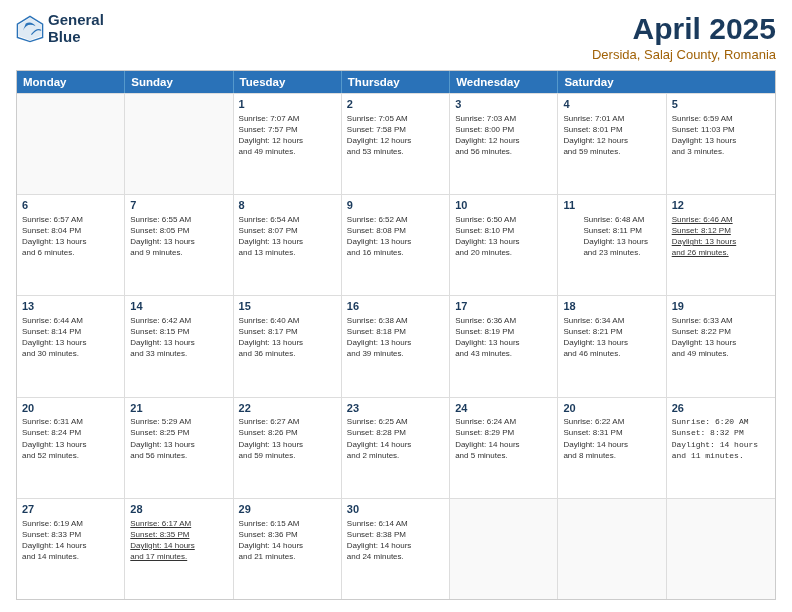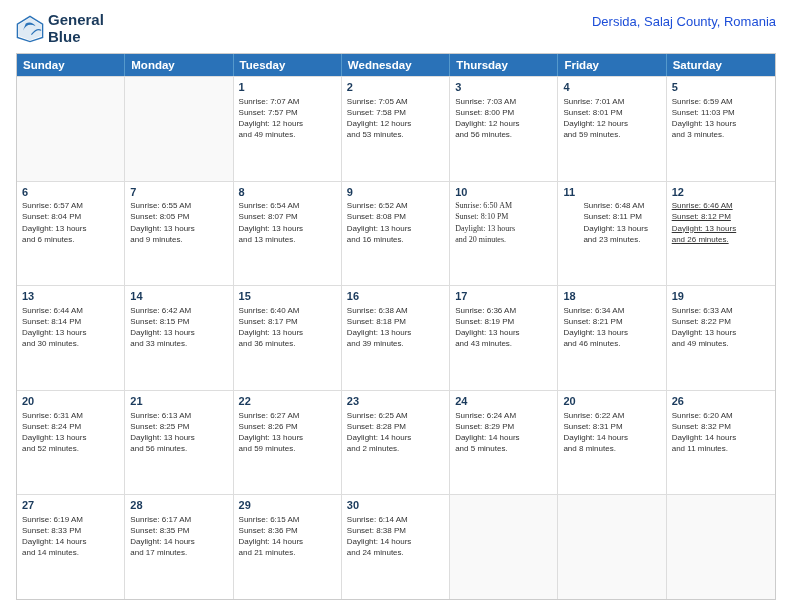--- a/index.html
+++ b/index.html
@@ -46,21 +46,21 @@
       text-align: right;
     }
     .month-title {
       font-size: 30px;
       font-weight: bold;
       color: #1a3a5c;
       line-height: 1.1;
     }
     .location {
       font-size: 13px;
-      color: #1d4ed8;
+      color: #a16207;
       margin-top: 2px;
     }
     .calendar {
       flex: 1;
       display: flex;
       flex-direction: column;
       border: 1px solid #ccc;
     }
     .cal-header {
       display: grid;
@@ -128,32 +128,32 @@
         <polygon points="20,2 38,13 38,32 20,38 2,32 2,13" fill="none" stroke="#2a72b8" stroke-width="2"></polygon>
         <path d="M10,22 Q16,10 28,16 Q22,8 14,12" fill="#2a72b8"></path>
         <path d="M22,28 Q30,18 36,22" fill="none" stroke="#2a72b8" stroke-width="1.5"></path>
       </svg>
       <div class="logo-text">
         <span>General</span>
         <span>Blue</span>
       </div>
     </div>
     <div class="title-section">
+      <div class="month-title">April 2025</div>
       <div class="location">Dersida, Salaj County, Romania</div>
     </div>
   </div>
 
   <div class="calendar">
     <div class="cal-header">
+      <div class="cal-header-cell">Monday</div>
       <div class="cal-header-cell">Sunday</div>
-      <div class="cal-header-cell">Monday</div>
       <div class="cal-header-cell">Tuesday</div>
+      <div class="cal-header-cell">Thursday</div>
       <div class="cal-header-cell">Wednesday</div>
-      <div class="cal-header-cell">Thursday</div>
-      <div class="cal-header-cell">Friday</div>
       <div class="cal-header-cell">Saturday</div>
     </div>
     <div class="cal-body" id="cal-body">
     <div class="cal-row">
           <div class="cal-cell empty"></div>
           <div class="cal-cell empty"></div>
           <div class="cal-cell">
             <span class="day-num">1</span>
             <div class="cell-text" style="white-space: pre-line;">Sunrise: 7:07 AM
 Sunset: 7:57 PM
@@ -213,21 +213,21 @@
           </div>
           <div class="cal-cell">
             <span class="day-num">9</span>
             <div class="cell-text" style="white-space: pre-line;">Sunrise: 6:52 AM
 Sunset: 8:08 PM
 Daylight: 13 hours
 and 16 minutes.</div>
           </div>
           <div class="cal-cell">
             <span class="day-num">10</span>
-            <div class="cell-text" style="white-space: pre-line; font-family: Liberation Serif, serif;">Sunrise: 6:50 AM
+            <div class="cell-text" style="white-space: pre-line;">Sunrise: 6:50 AM
 Sunset: 8:10 PM
 Daylight: 13 hours
 and 20 minutes.</div>
           </div>
           <div class="cal-cell">
             <span class="day-num">11</span>
             <div class="cell-text" style="white-space: pre-line; margin-left: 20px;">Sunrise: 6:48 AM
 Sunset: 8:11 PM
 Daylight: 13 hours
 and 23 minutes.</div>
@@ -294,21 +294,21 @@
         <div class="cal-row">
           <div class="cal-cell">
             <span class="day-num">20</span>
             <div class="cell-text" style="white-space: pre-line;">Sunrise: 6:31 AM
 Sunset: 8:24 PM
 Daylight: 13 hours
 and 52 minutes.</div>
           </div>
           <div class="cal-cell">
             <span class="day-num">21</span>
-            <div class="cell-text" style="white-space: pre-line;">Sunrise: 6:13 AM
+            <div class="cell-text" style="white-space: pre-line;">Sunrise: 5:29 AM
 Sunset: 8:25 PM
 Daylight: 13 hours
 and 56 minutes.</div>
           </div>
           <div class="cal-cell">
             <span class="day-num">22</span>
             <div class="cell-text" style="white-space: pre-line;">Sunrise: 6:27 AM
 Sunset: 8:26 PM
 Daylight: 13 hours
 and 59 minutes.</div>
@@ -329,37 +329,37 @@
           </div>
           <div class="cal-cell">
             <span class="day-num">20</span>
             <div class="cell-text" style="white-space: pre-line;">Sunrise: 6:22 AM
 Sunset: 8:31 PM
 Daylight: 14 hours
 and 8 minutes.</div>
           </div>
           <div class="cal-cell">
             <span class="day-num">26</span>
-            <div class="cell-text" style="white-space: pre-line;">Sunrise: 6:20 AM
+            <div class="cell-text" style="white-space: pre-line; font-family: Liberation Mono, monospace;">Sunrise: 6:20 AM
 Sunset: 8:32 PM
 Daylight: 14 hours
 and 11 minutes.</div>
           </div>
         </div>
         <div class="cal-row">
           <div class="cal-cell">
             <span class="day-num">27</span>
             <div class="cell-text" style="white-space: pre-line;">Sunrise: 6:19 AM
 Sunset: 8:33 PM
 Daylight: 14 hours
 and 14 minutes.</div>
           </div>
           <div class="cal-cell">
             <span class="day-num">28</span>
-            <div class="cell-text" style="white-space: pre-line;">Sunrise: 6:17 AM
+            <div class="cell-text" style="white-space: pre-line; text-decoration: underline;">Sunrise: 6:17 AM
 Sunset: 8:35 PM
 Daylight: 14 hours
 and 17 minutes.</div>
           </div>
           <div class="cal-cell">
             <span class="day-num">29</span>
             <div class="cell-text" style="white-space: pre-line;">Sunrise: 6:15 AM
 Sunset: 8:36 PM
 Daylight: 14 hours
 and 21 minutes.</div>

